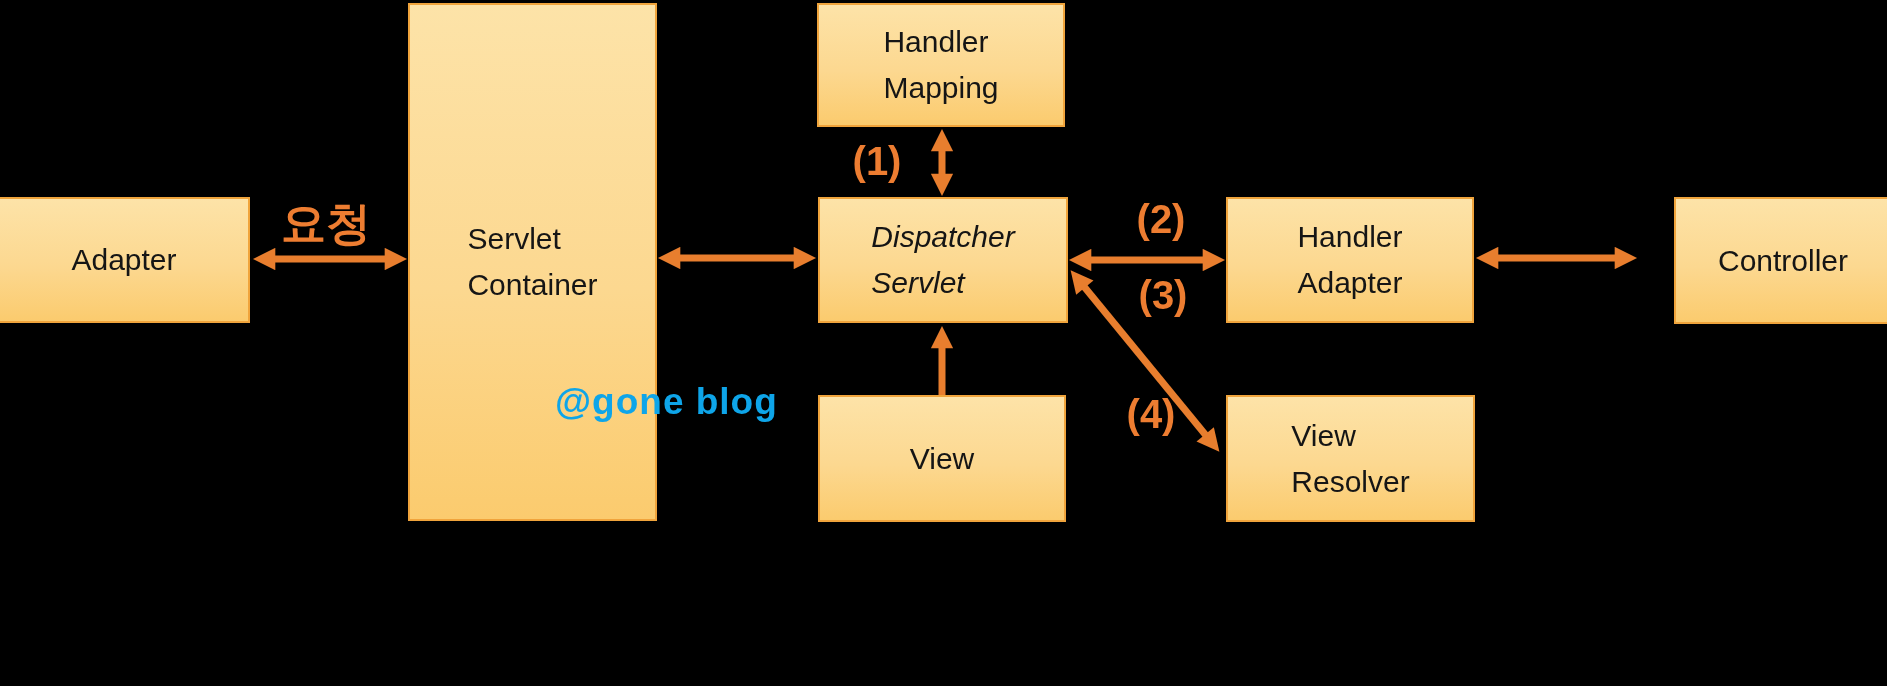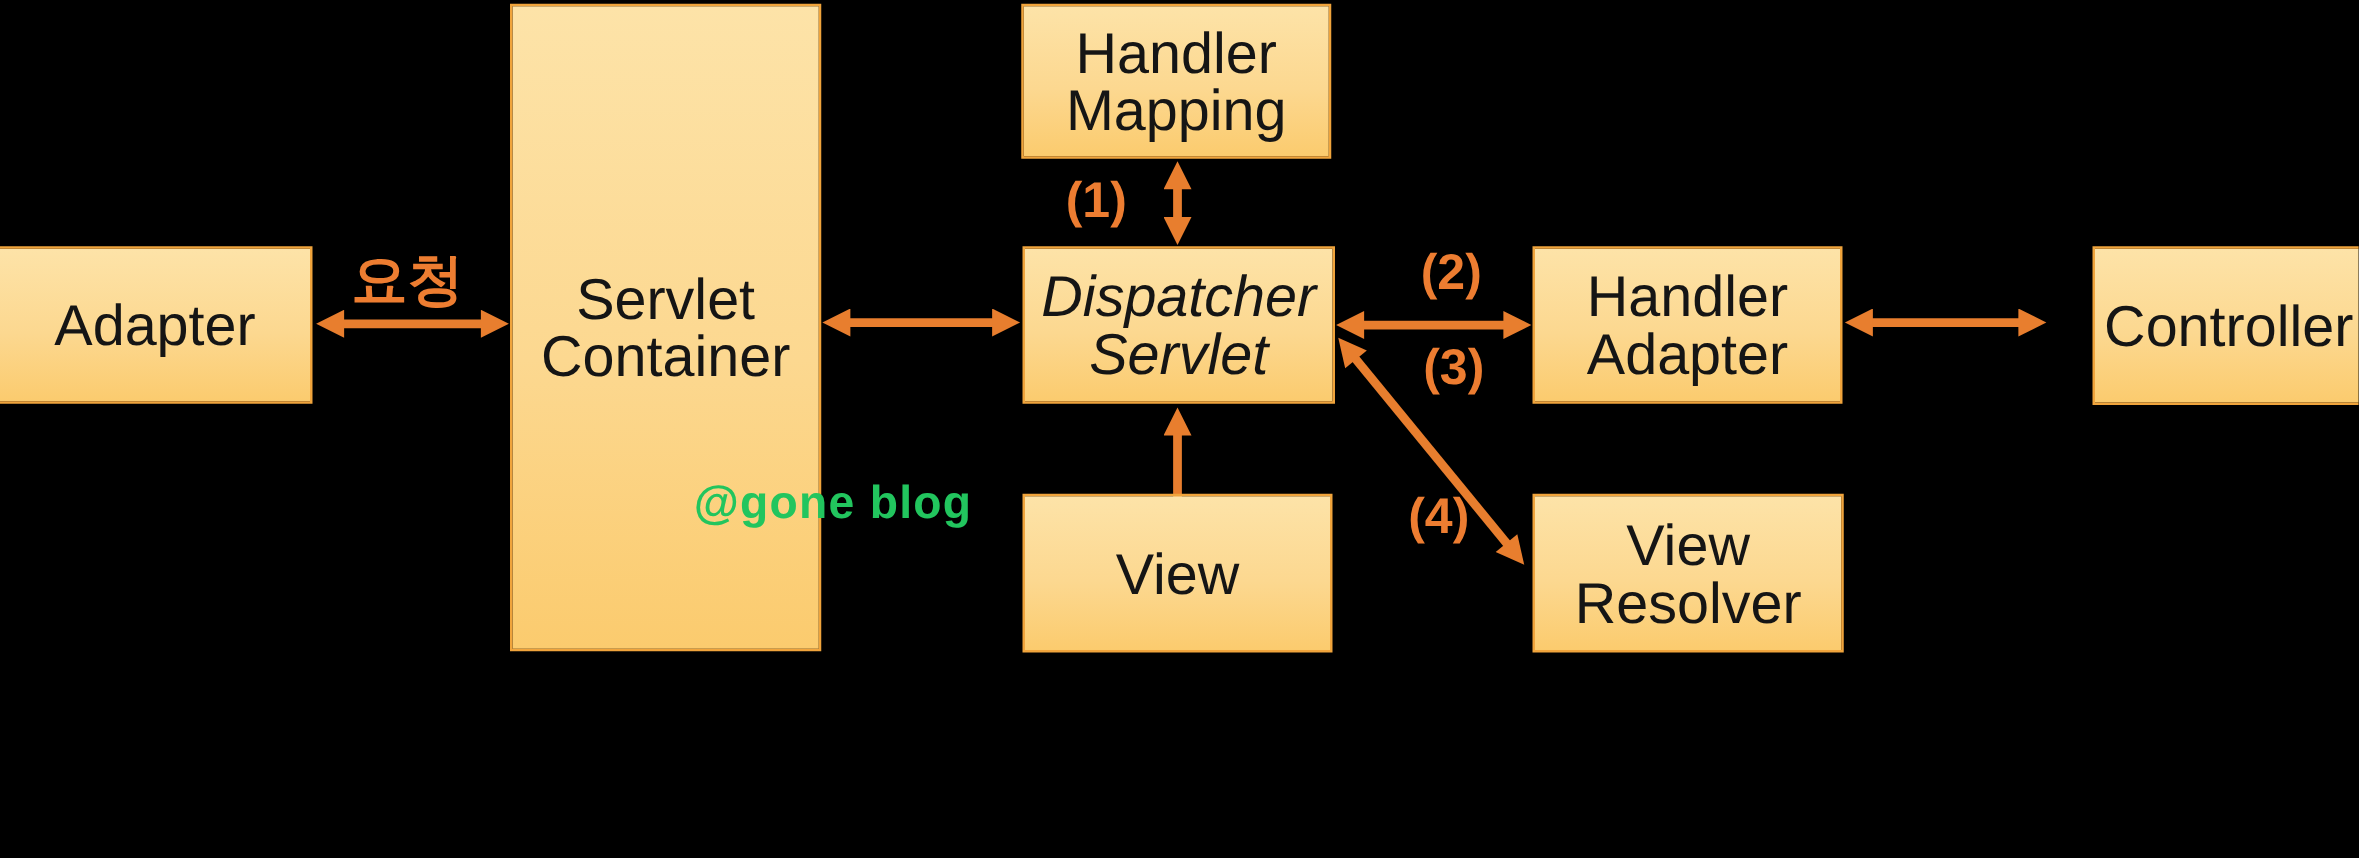--- a/index.html
+++ b/index.html
@@ -6,22 +6,22 @@
   .canvas {
     position:relative; width:1887px; height:686px;
     background:#000000; overflow:hidden;
     font-family:"Liberation Sans","DejaVu Sans",sans-serif;
   }
   .box {
     position:absolute; box-sizing:border-box;
     background:linear-gradient(180deg,#FDE3A8 0%,#FCD890 55%,#FBCB6E 100%);
     border:2px solid #F0A43C;
     display:flex; align-items:center; justify-content:center;
-    text-align:center; color:#151515;
-    font-size:46px; line-height:46px; white-space:pre-line;
+    color:#151515;
+    font-size:30px; line-height:46px; white-space:pre-line;
   }
   #box-client            { left:-2px;   top:197px; width:252px; height:126px; }
   #box-servlet-container { left:408px;  top:3px;   width:249px; height:518px; }
   #box-handler-mapping   { left:817px;  top:3px;   width:248px; height:124px; }
   #box-dispatcher-servlet{ left:818px;  top:197px; width:250px; height:126px;font-style:italic; }
   #box-handler-adapter   { left:1226px; top:197px; width:248px; height:126px; }
   #box-controller        { left:1638px; top:197px; width:218px; height:127px;margin-left:36px; }
   #box-view              { left:818px;  top:395px; width:248px; height:127px; }
   #box-view-resolver     { left:1226px; top:395px; width:249px; height:127px; }
 
@@ -33,21 +33,21 @@
     color:#ED7D31; font-weight:bold; font-size:40px; white-space:nowrap;
   }
   #lbl-request { left:326px;  top:224px; font-size:45px; }
   #lbl-step1   { left:877px;  top:161px; }
   #lbl-step2   { left:1161px; top:219px; }
   #lbl-step3   { left:1163px; top:295px; }
   #lbl-step4   { left:1151px; top:414px; }
 
   .watermark {
     position:absolute; left:555px; top:381px;
-    color:#22c55e; font-size:37px; font-weight:600; letter-spacing:1px;
+    color:#0ea5e9; font-size:37px; font-weight:600; letter-spacing:1px;
     white-space:nowrap;
   }
 </style>
 </head>
 <body>
 
 <div class="canvas">
 
   <svg class="arrows" width="1887" height="686" viewBox="0 0 1887 686">
     <defs>

